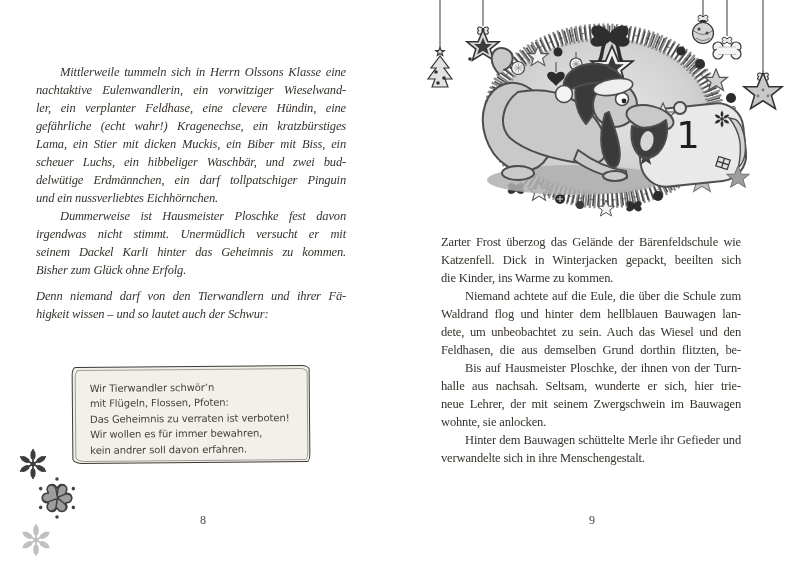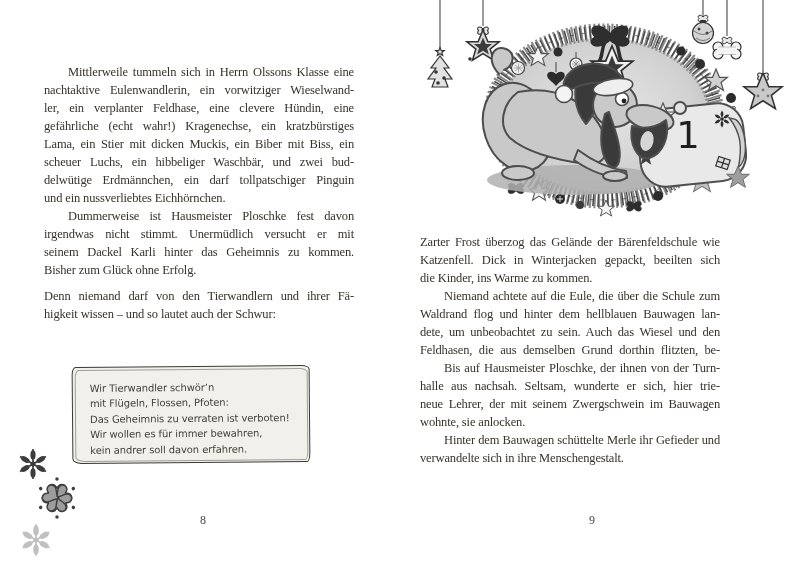--- a/index.html
+++ b/index.html
@@ -5,22 +5,22 @@
   html,body { margin:0; padding:0; background:#ffffff; }
   .spread {
     position:relative; width:800px; height:566px;
     background:var(--paper,#ffffff); overflow:hidden;
     font-family:"Liberation Serif", serif;
   }
   .textcol {
     position:absolute; color:var(--ink,#36322c);
     font-size:12.5px; line-height:18px; letter-spacing:-0.15px;
   }
-  #left-col  { left:44px;  top:63px;  width:310px; }
-  #right-col { left:420px; top:233px; width:300px; }
+  #left-col  { left:36px;  top:63px;  width:310px;font-style:italic; }
+  #right-col { left:441px; top:233px; width:300px; }
   .para { margin:0; }
   .para.gap { margin-top:8px; }
   .line { text-align:justify; text-align-last:justify; }
   .line.last { text-align-last:left; }
   .line.ind  { text-indent:24px; }
   .oath-box {
     position:absolute; left:72px; top:366px; width:238px; height:97px;
     box-sizing:border-box; padding:13px 6px 0 17px;
     background:var(--box_background,#f2f0ea);
     border:1.6px solid var(--box_border,#3e3b36);

